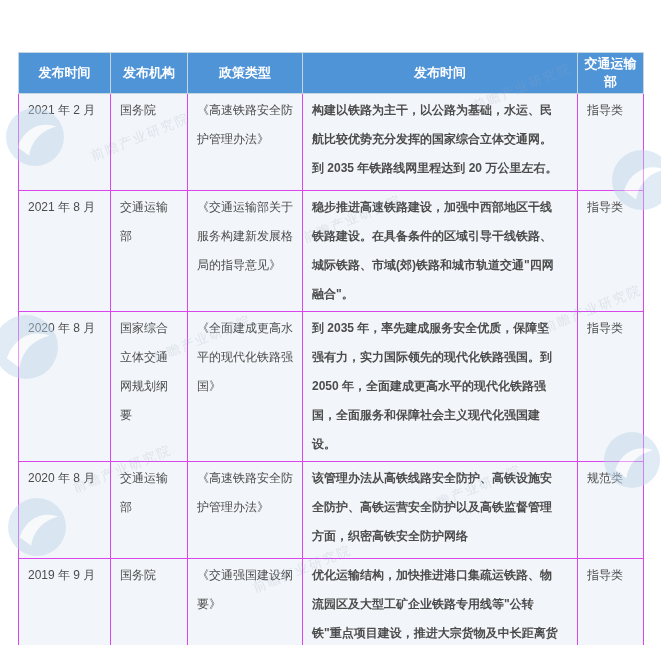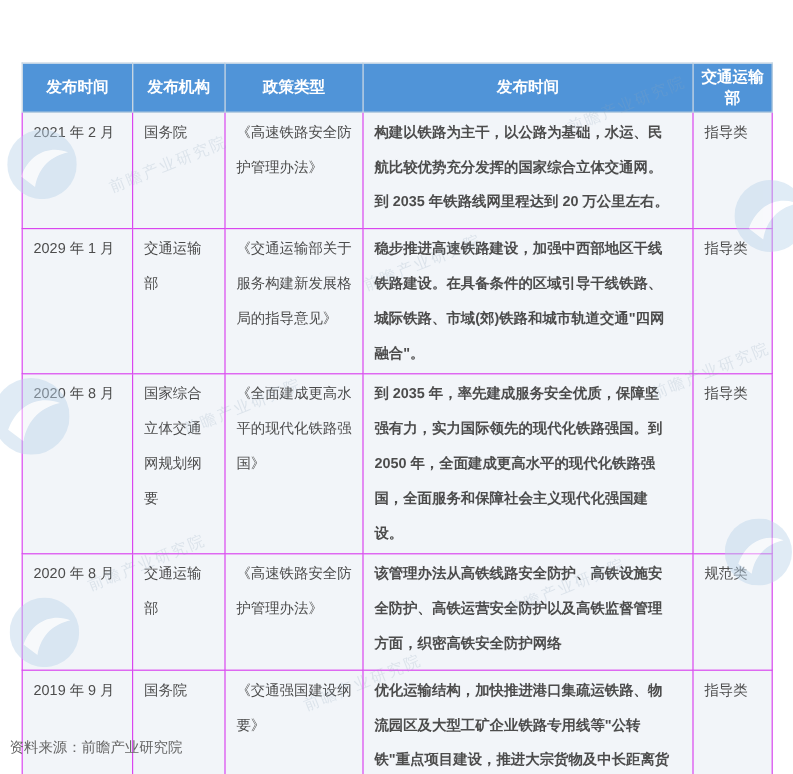--- a/index.html
+++ b/index.html
@@ -101,21 +101,21 @@
     </thead>
     <tbody>
       <tr class="r1">
         <td class="c-time">2021 年 2 月</td>
         <td class="c-agency">国务院</td>
         <td class="c-policy">《高速铁路安全防护管理办法》</td>
         <td class="c-content">构建以铁路为主干，以公路为基础，水运、民航比较优势充分发挥的国家综合立体交通网。到 2035 年铁路线网里程达到 20 万公里左右。</td>
         <td class="c-type">指导类</td>
       </tr>
       <tr class="r2">
-        <td class="c-time">2029 年 1 月</td>
+        <td class="c-time">2021 年 8 月</td>
         <td class="c-agency">交通运输部</td>
         <td class="c-policy">《交通运输部关于服务构建新发展格局的指导意见》</td>
         <td class="c-content">稳步推进高速铁路建设，加强中西部地区干线铁路建设。在具备条件的区域引导干线铁路、城际铁路、市域(郊)铁路和城市轨道交通"四网融合"。</td>
         <td class="c-type">指导类</td>
       </tr>
       <tr class="r3">
         <td class="c-time">2020 年 8 月</td>
         <td class="c-agency">国家综合立体交通网规划纲要</td>
         <td class="c-policy">《全面建成更高水平的现代化铁路强国》</td>
         <td class="c-content">到 2035 年，率先建成服务安全优质，保障坚强有力，实力国际领先的现代化铁路强国。到 2050 年，全面建成更高水平的现代化铁路强国，全面服务和保障社会主义现代化强国建设。</td>
@@ -132,21 +132,20 @@
         <td class="c-time">2019 年 9 月</td>
         <td class="c-agency">国务院</td>
         <td class="c-policy">《交通强国建设纲要》</td>
         <td class="c-content">优化运输结构，加快推进港口集疏运铁路、物流园区及大型工矿企业铁路专用线等"公转铁"重点项目建设，推进大宗货物及中长距离货物运输向铁路和水运有序转移。</td>
         <td class="c-type">指导类</td>
       </tr>
     </tbody>
   </table>
 
   <div class="footer">
-    <span>资料来源：前瞻产业研究院</span>
   </div>
 
   <div class="wm-layer">
     <svg class="wm-logo" style="left:6px;top:108px;width:58px;height:58px;" viewBox="0 0 40 40">
         <circle cx="20" cy="20" r="20" fill="#BBD4EA"></circle>
         <path d="M8 27 C13 13, 25 9, 35 13 C26 15, 18 21, 16 33 Z" fill="#ffffff"></path>
       </svg>
     <svg class="wm-logo" style="left:-6px;top:315px;width:64px;height:64px;" viewBox="0 0 40 40">
         <circle cx="20" cy="20" r="20" fill="#BBD4EA"></circle>
         <path d="M8 27 C13 13, 25 9, 35 13 C26 15, 18 21, 16 33 Z" fill="#ffffff"></path>

